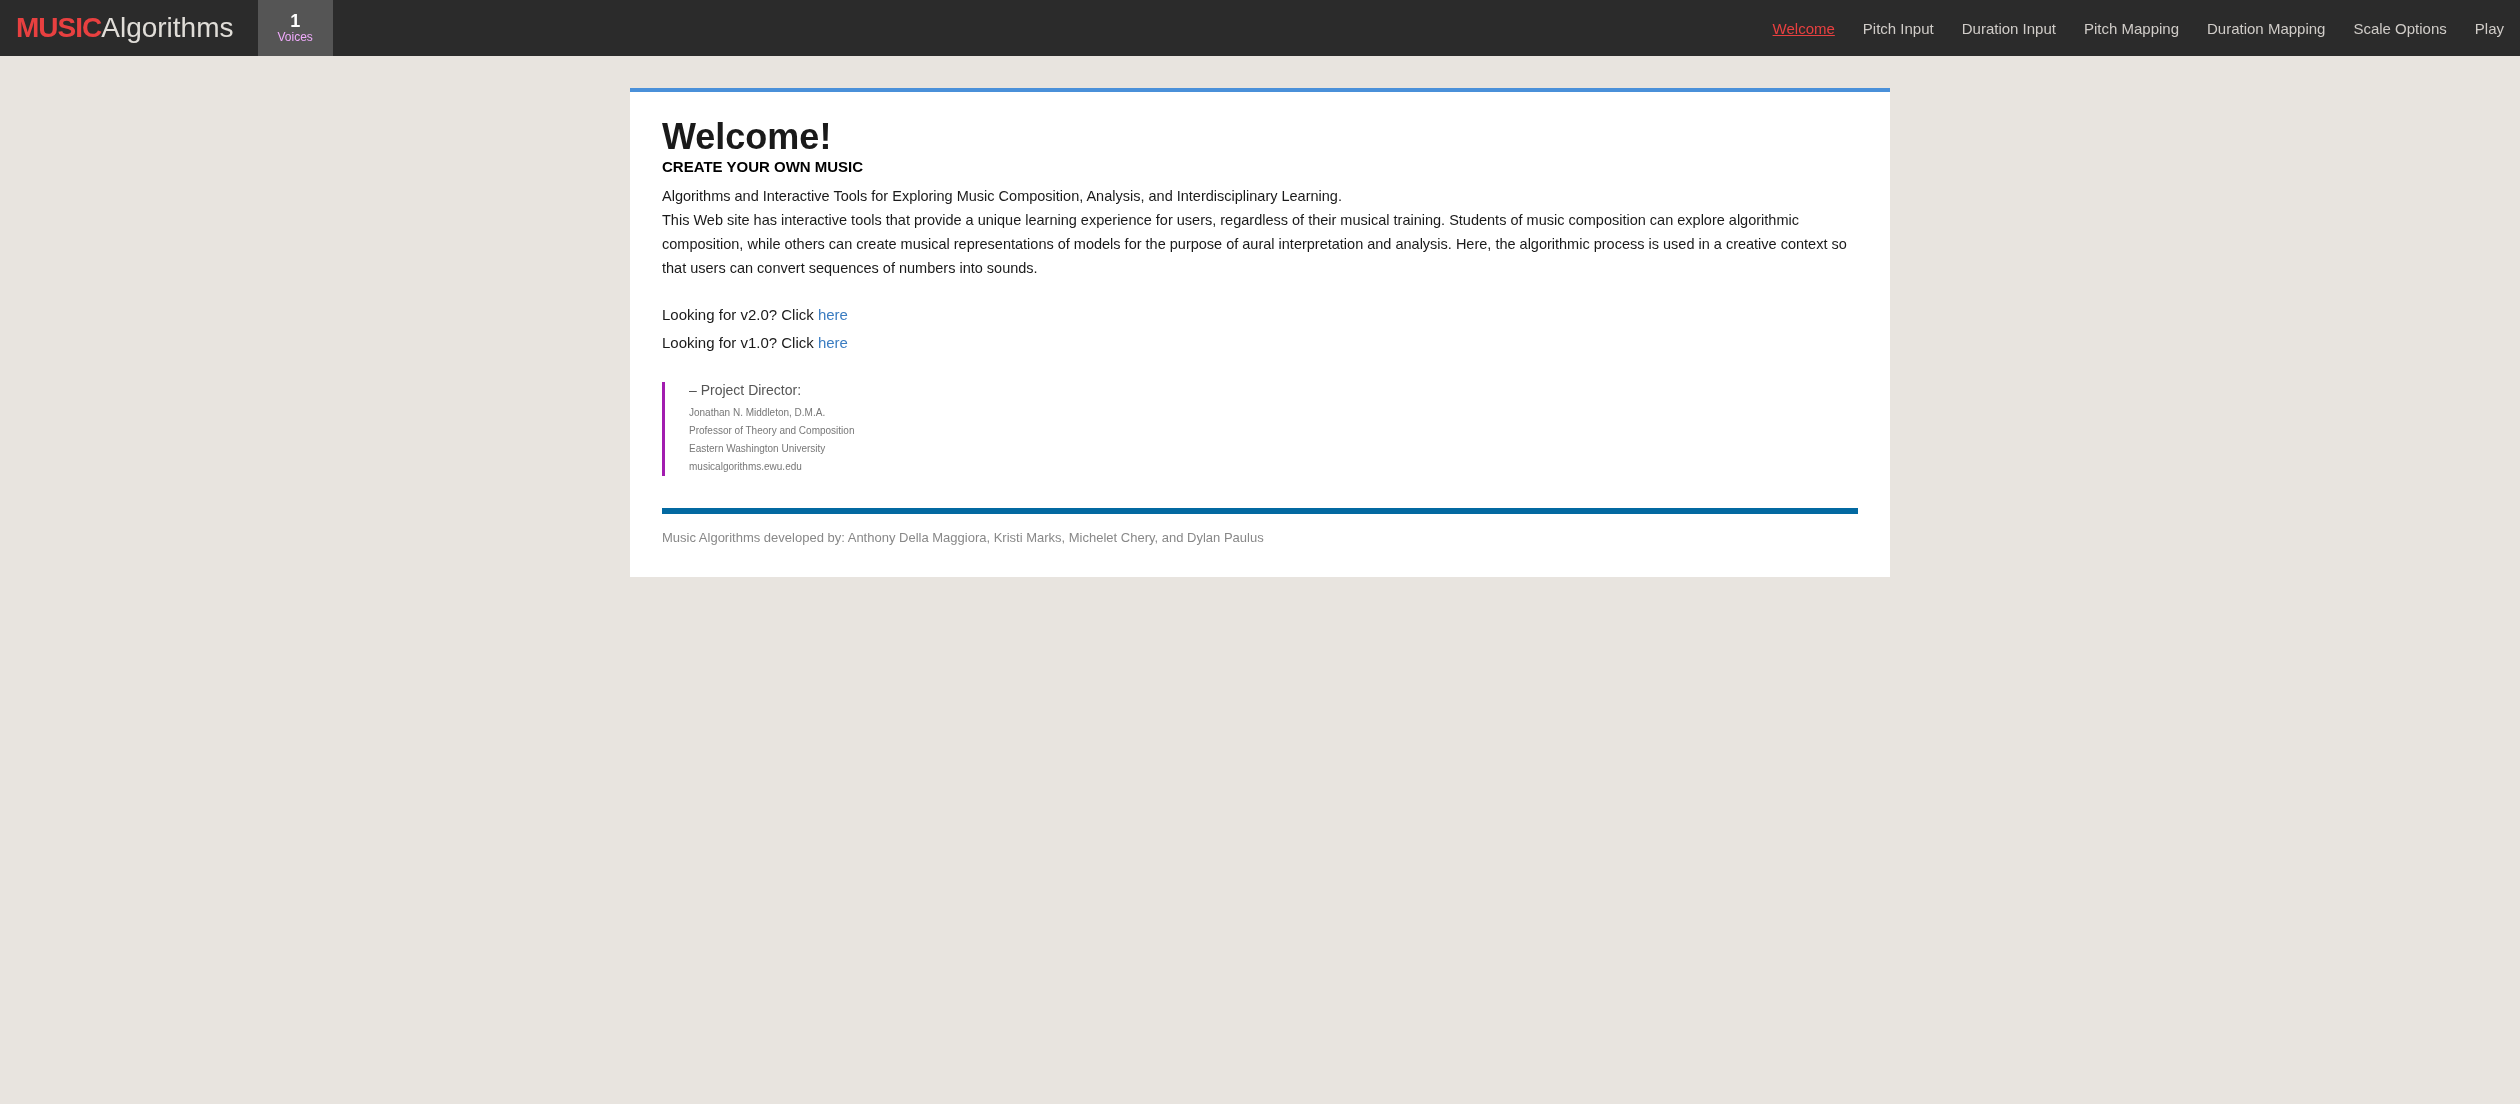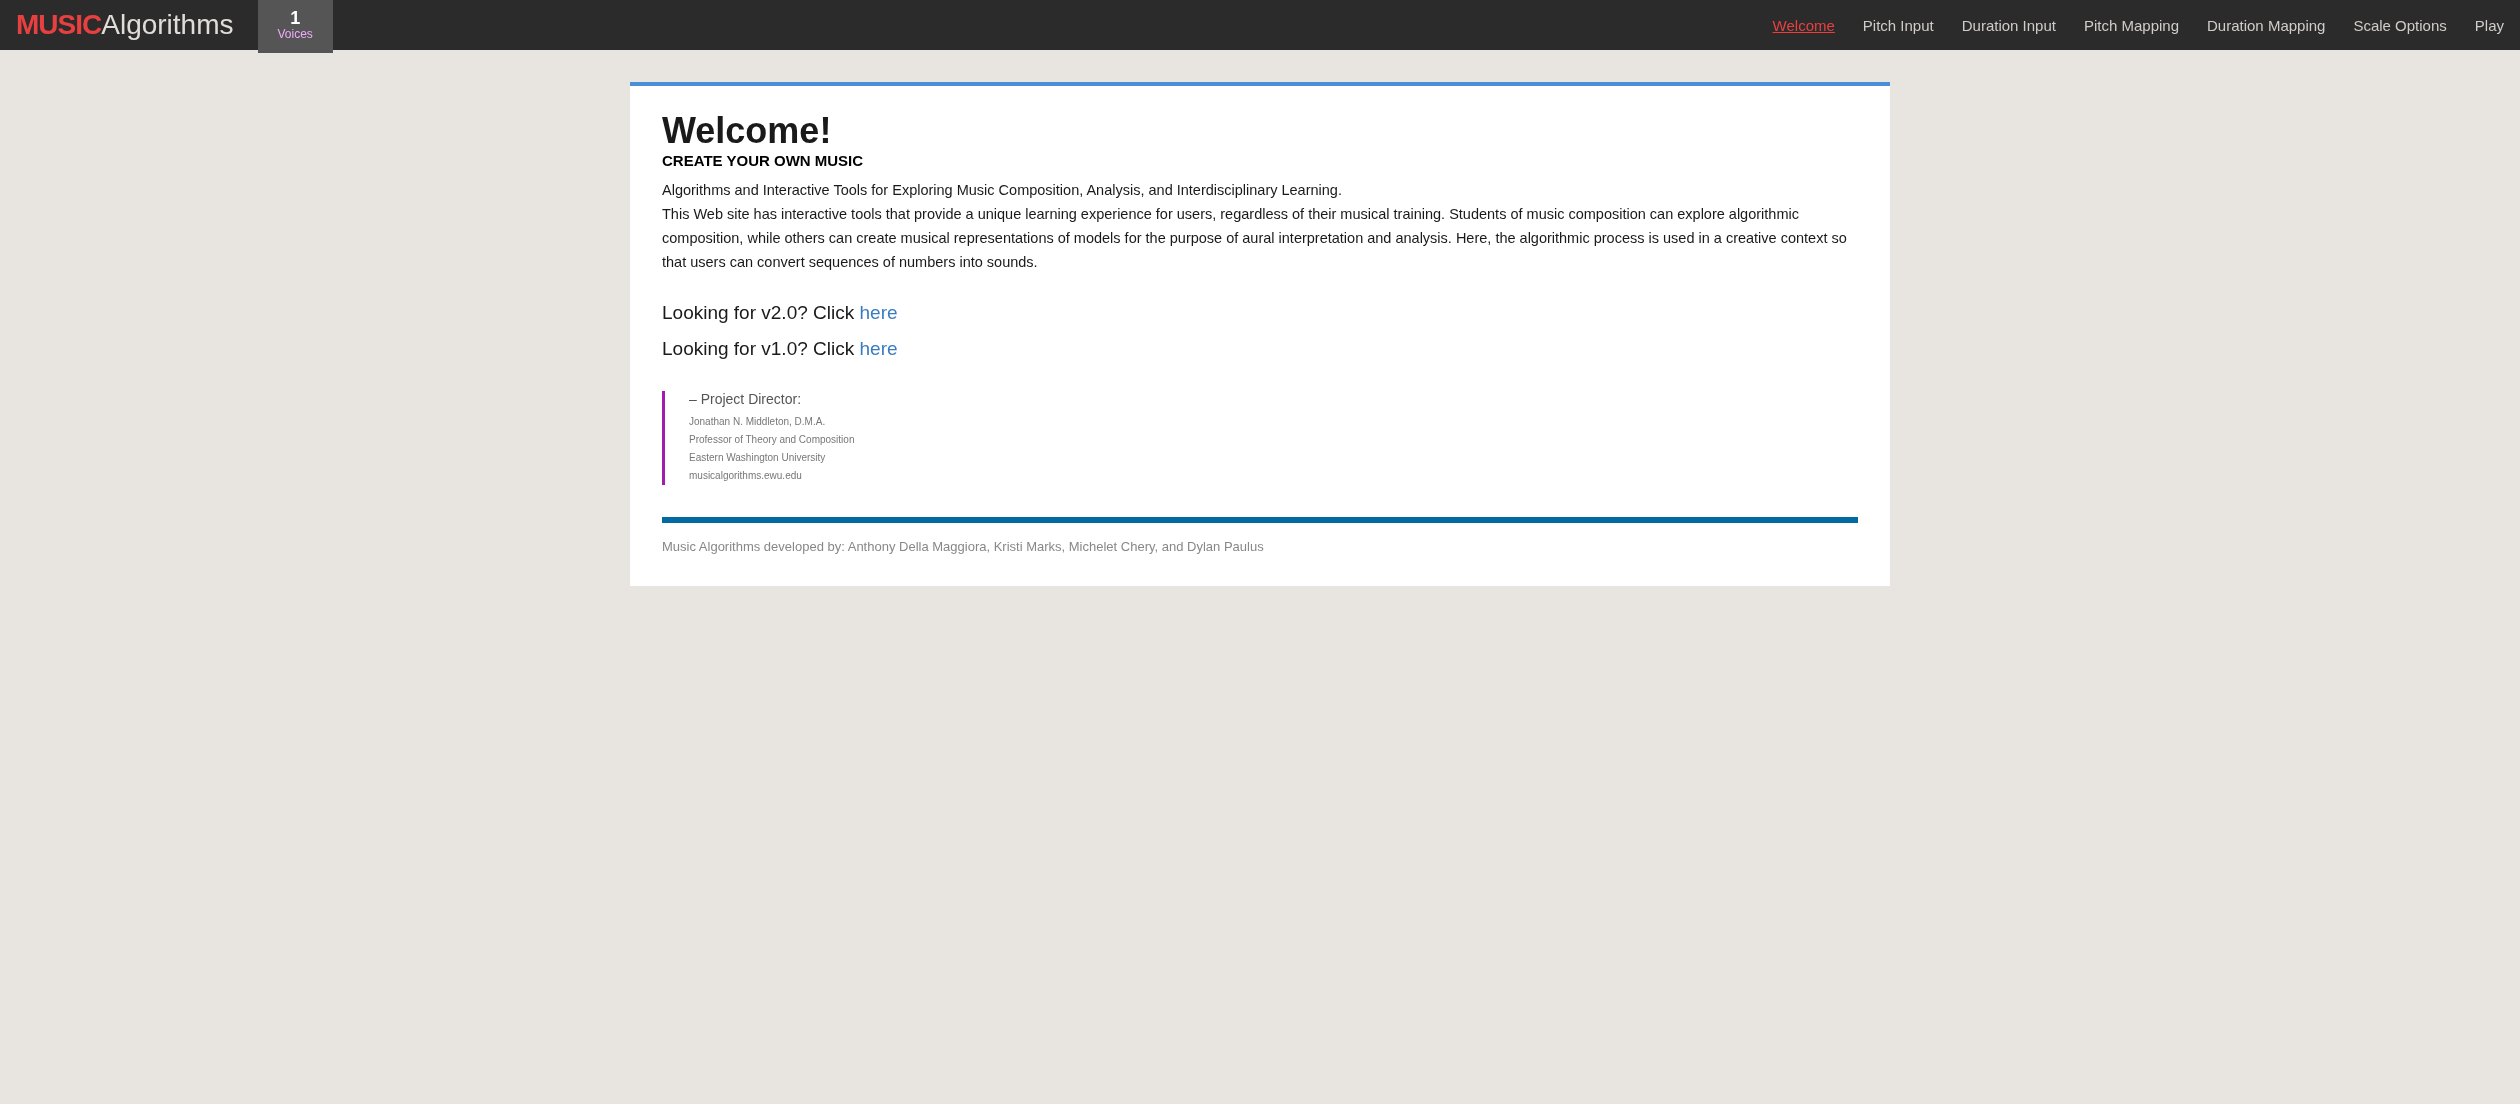--- a/index.html
+++ b/index.html
@@ -7,21 +7,21 @@
       font-family: Arial, Helvetica, sans-serif;
       background-color: #e8e4df;
       min-height: 100vh;
     }
 
     
     header {
       background-color: #2b2b2b;
       display: flex;
       align-items: center;
-      height: 50px;
+      height: 56px;
       padding: 0 16px;
     }
 
     .logo {
       display: flex;
       align-items: baseline;
       gap: 0;
       margin-right: 24px;
     }
 
@@ -140,21 +140,21 @@
       line-height: 1.65;
       color: #1a1a1a;
       margin-bottom: 20px;
     }
 
     .links-section {
       margin-bottom: 24px;
     }
 
     .links-section p {
-      font-size: 19px;
+      font-size: 15px;
       line-height: 1.9;
       color: #1a1a1a;
     }
 
     .links-section a {
       color: #3a7cc1;
       text-decoration: none;
     }
 
     .blockquote-box {

